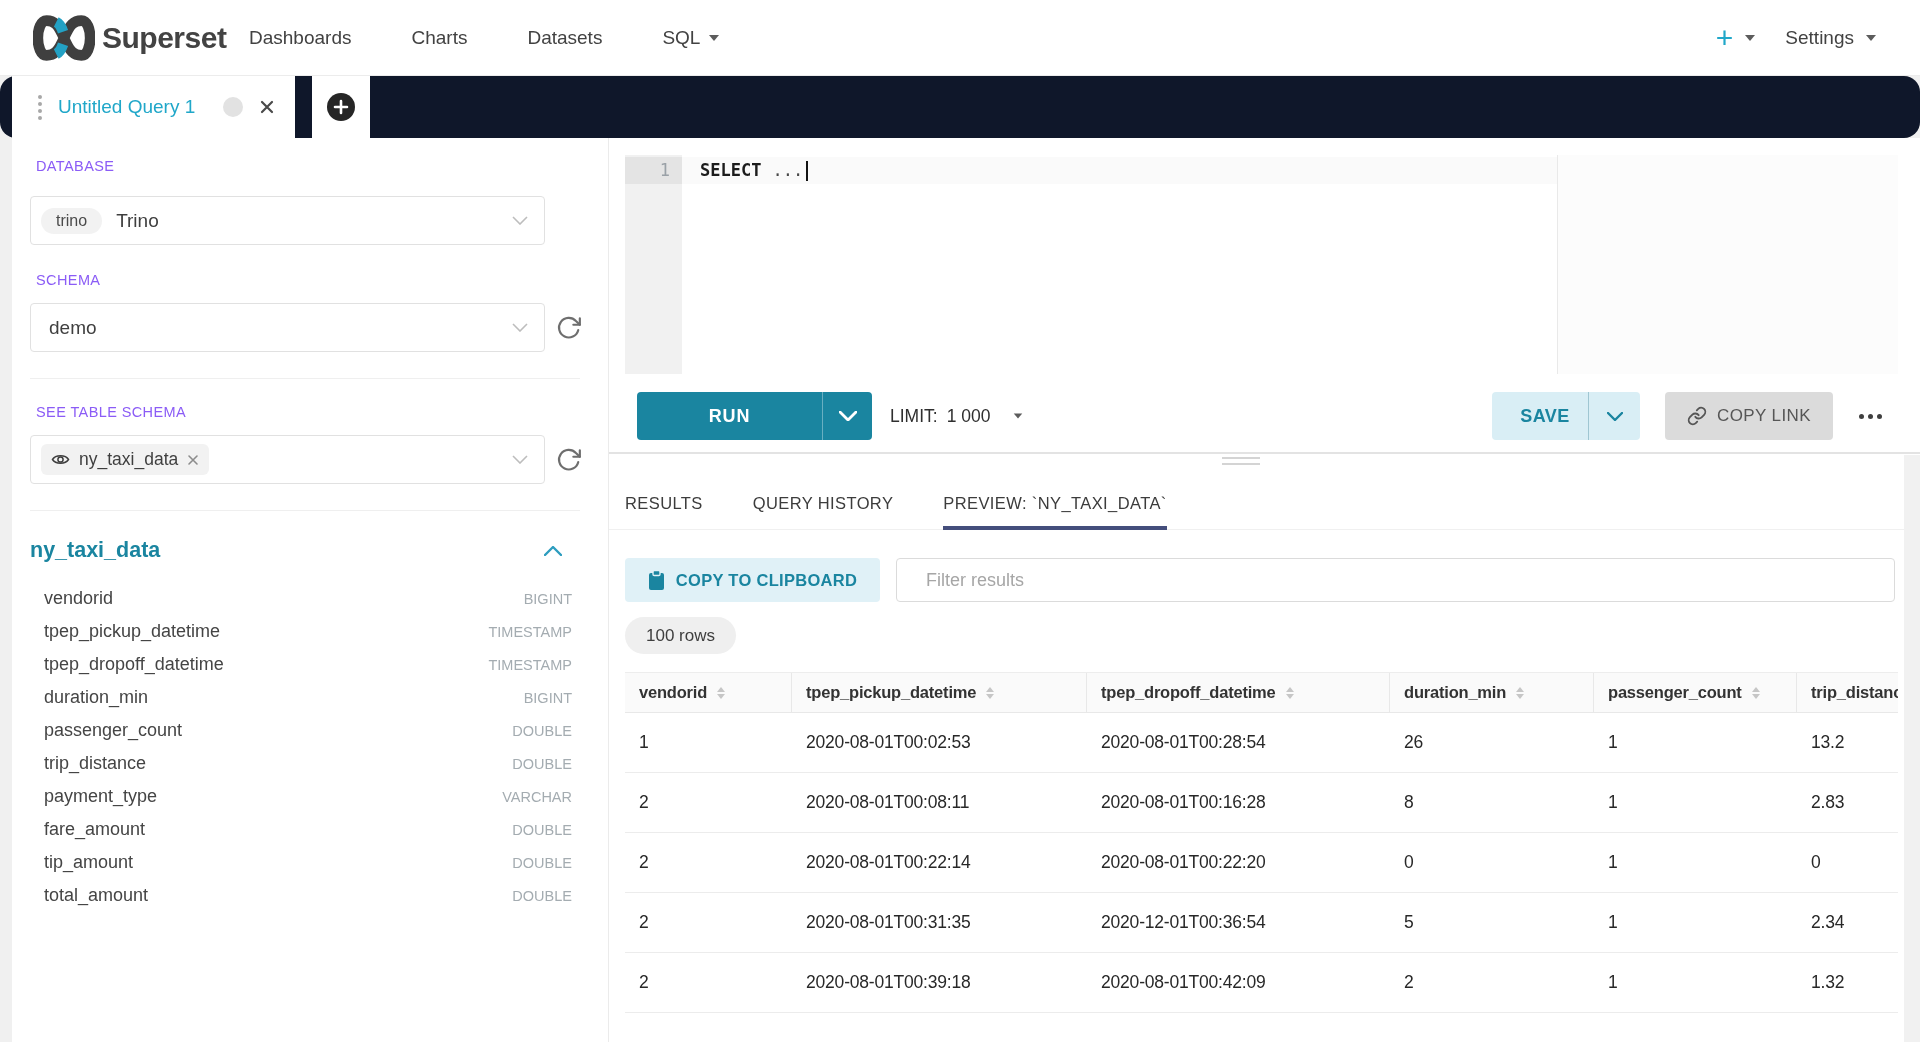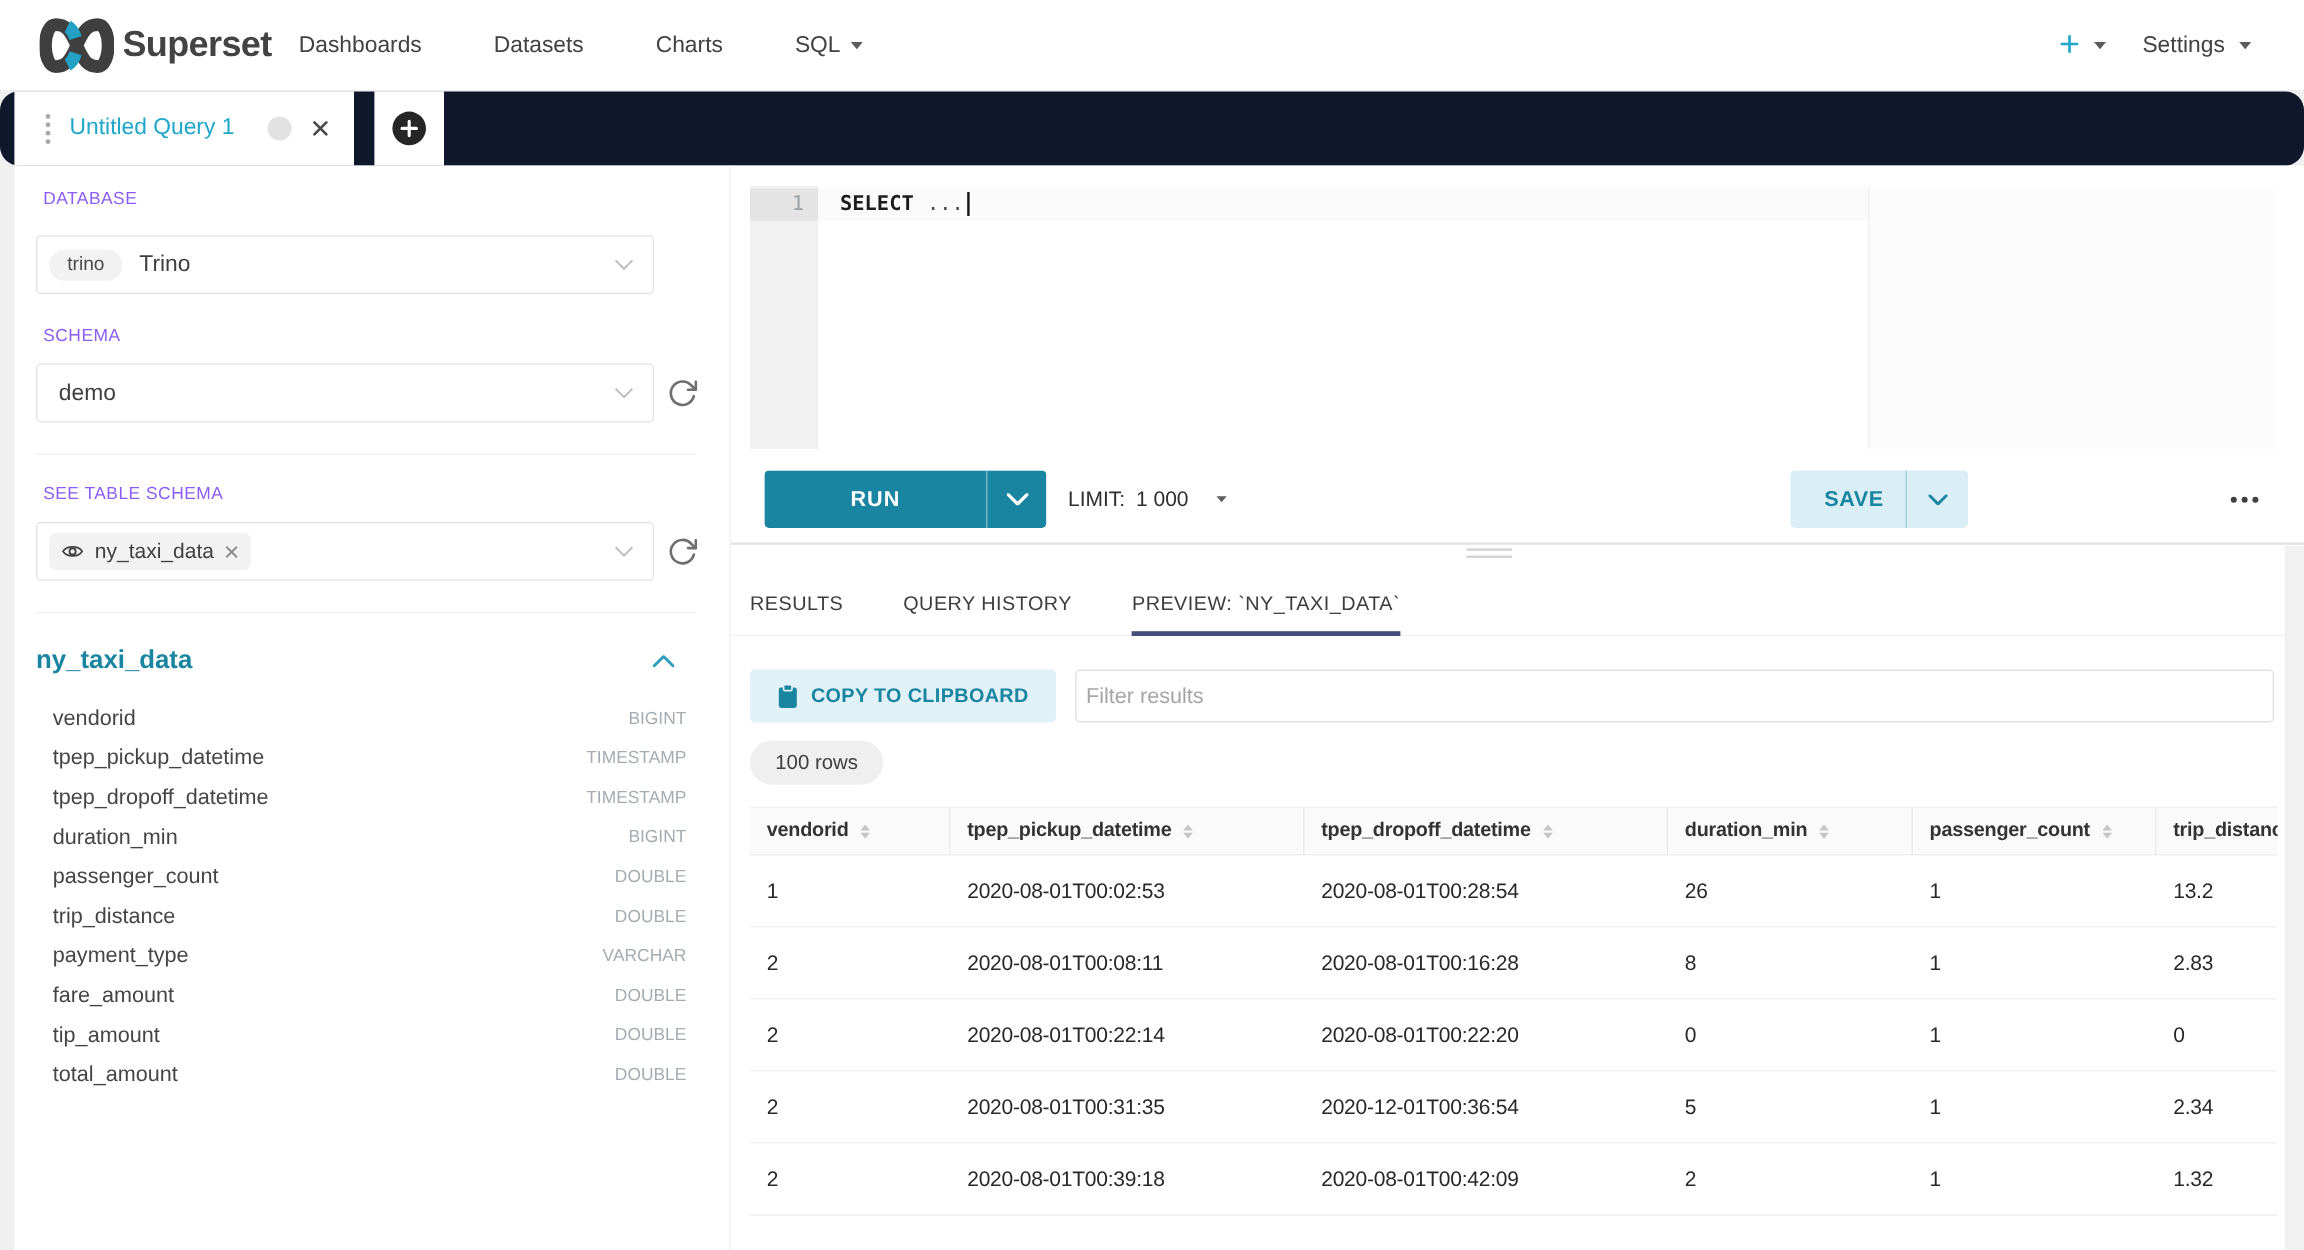--- a/index.html
+++ b/index.html
@@ -79,21 +79,21 @@
   .grip { left:1222px; width:38px; height:2px; background:#d4d4d4; }
 
   
   #results-tabs { left:625px; top:478px; height:52px; display:flex; gap:50px; }
   #results-tabs .rtab { height:52px; line-height:50px; font-size:16.5px; color:#3c3c3c; letter-spacing:0.4px; cursor:pointer; border-bottom:4px solid transparent; white-space:nowrap; }
   #results-tabs .rtab.active { border-bottom-color:#444e7c; }
   #tabs-rule { left:609px; top:529px; width:1311px; height:1px; background:#f0f0f0; }
 
   #copy-clip-btn { left:625px; top:558px; width:255px; height:44px; background:#e0f1f7; border-radius:4px; display:flex; align-items:center; justify-content:center; gap:11px; cursor:pointer; }
   #copy-clip-btn span { color:#1a85a0; font-size:16.5px; font-weight:bold; letter-spacing:0.3px; }
-  #filter-input { left:896px; top:558px; width:999px; height:44px; border:1px solid #dbdbdb; border-radius:4px; font-size:18px; color:#3f3f3f; padding:0 8px; outline:none; font-family:"Liberation Sans", sans-serif; }
+  #filter-input { left:896px; top:558px; width:999px; height:44px; border:1px solid #dbdbdb; border-radius:4px; font-size:18px; color:#3f3f3f; padding:0 29px; outline:none; font-family:"Liberation Sans", sans-serif; }
   #filter-input::placeholder { color:#a6a6a6; }
   #rowcount-badge { left:625px; top:617px; height:37px; padding:0 21px; background:#efefef; border-radius:19px; display:flex; align-items:center; font-size:17px; color:#3e3e3e; }
 
   
   #grid { left:625px; top:672px; width:1273px; height:342px; overflow:hidden; letter-spacing:-0.2px; }
   #grid-head { display:flex; height:41px; background:#fafafa; border-top:1px solid #ededed; border-bottom:1px solid #e8e8e8; width:1430px; }
   .hcell { display:flex; align-items:center; gap:10px; padding-left:14px; border-right:1px solid #e8e8e8; font-size:16.5px; font-weight:bold; color:#333; cursor:pointer; overflow:hidden; white-space:nowrap; flex:none; }
   .sort { display:flex; flex-direction:column; gap:2px; }
   .sort .up { width:0; height:0; border-left:4px solid transparent; border-right:4px solid transparent; border-bottom:5px solid #c6c6c6; }
   .sort .dn { width:0; height:0; border-left:4px solid transparent; border-right:4px solid transparent; border-top:5px solid #c6c6c6; }
@@ -114,24 +114,24 @@
         <path d="M24 5.5 C27 7 29.5 11 31 15.5" fill="none" stroke="#23a1c4" stroke-width="11" stroke-linecap="butt"></path>
         <path d="M31 28.5 C29.5 33 27 37 24 38.5" fill="none" stroke="#23a1c4" stroke-width="11" stroke-linecap="butt"></path>
       </svg>
     </div>
     <span id="brand-name" class="abs">Superset</span>
     <ul id="nav-items" class="abs">
         <li>
           <span>Dashboards</span>
         </li>
         <li>
-          <span>Datasets</span>
+          <span>Charts</span>
         </li>
         <li>
-          <span>Charts</span>
+          <span>Datasets</span>
         </li>
         <li>
           <span>SQL</span>
           <span class="caret-down"></span>
         </li>
       </ul>
     <div id="nav-right" class="abs">
       <span id="plus-nav">+</span>
       <span class="caret-down"></span>
       <span id="settings-nav">Settings</span>
@@ -299,20 +299,27 @@
 
   <div id="save-btn" class="abs">
     <div id="save-main">SAVE</div>
     <div id="save-caret">
       <svg width="16" height="9" viewBox="0 0 16 9">
           <polyline points="1,1 8,8 15,1" fill="none" stroke="#1a85a0" stroke-width="2.4" stroke-linecap="round" stroke-linejoin="round"></polyline>
         </svg>
     </div>
   </div>
 
+  <div id="copy-link-btn" class="abs">
+    <svg width="20" height="20" viewBox="0 0 24 24" fill="none" stroke="#565656" stroke-width="2.2" stroke-linecap="round" stroke-linejoin="round">
+      <path d="M10 13a5 5 0 0 0 7.54.54l3-3a5 5 0 0 0-7.07-7.07l-1.72 1.71"></path>
+      <path d="M14 11a5 5 0 0 0-7.54-.54l-3 3a5 5 0 0 0 7.07 7.07l1.71-1.71"></path>
+    </svg>
+    <span>COPY LINK</span>
+  </div>
 
   <div id="more-btn" class="abs">
       <i></i>
       <i></i>
       <i></i>
     </div>
 
   <div id="split-line" class="abs"></div>
   <div class="abs grip" style="top:457px;"></div>
   <div class="abs grip" style="top:463px;"></div>

